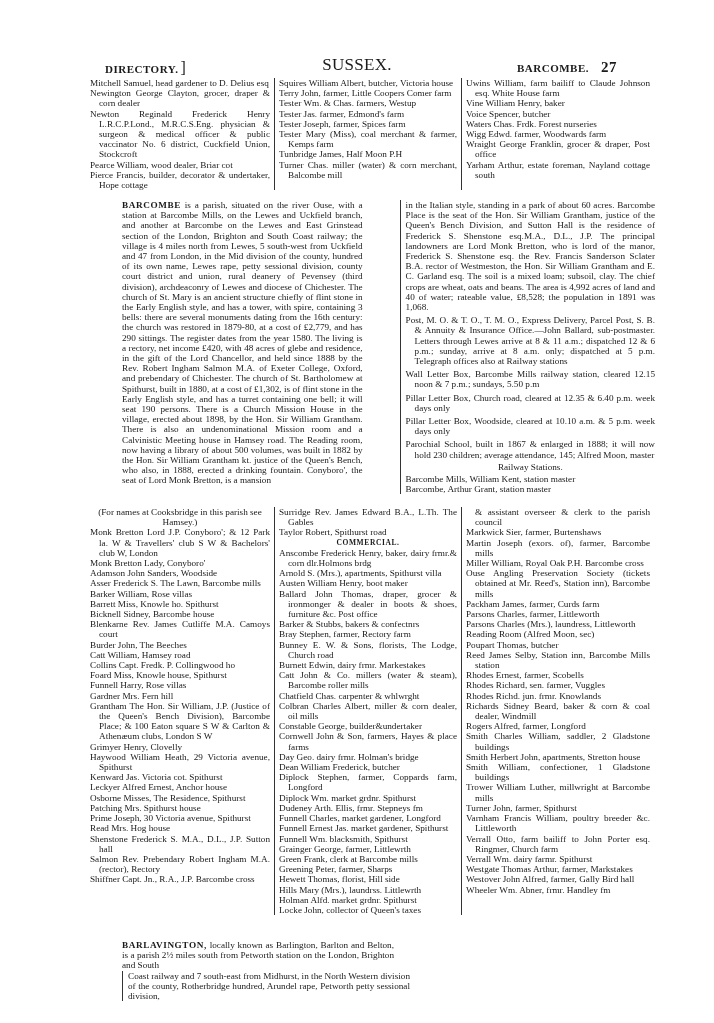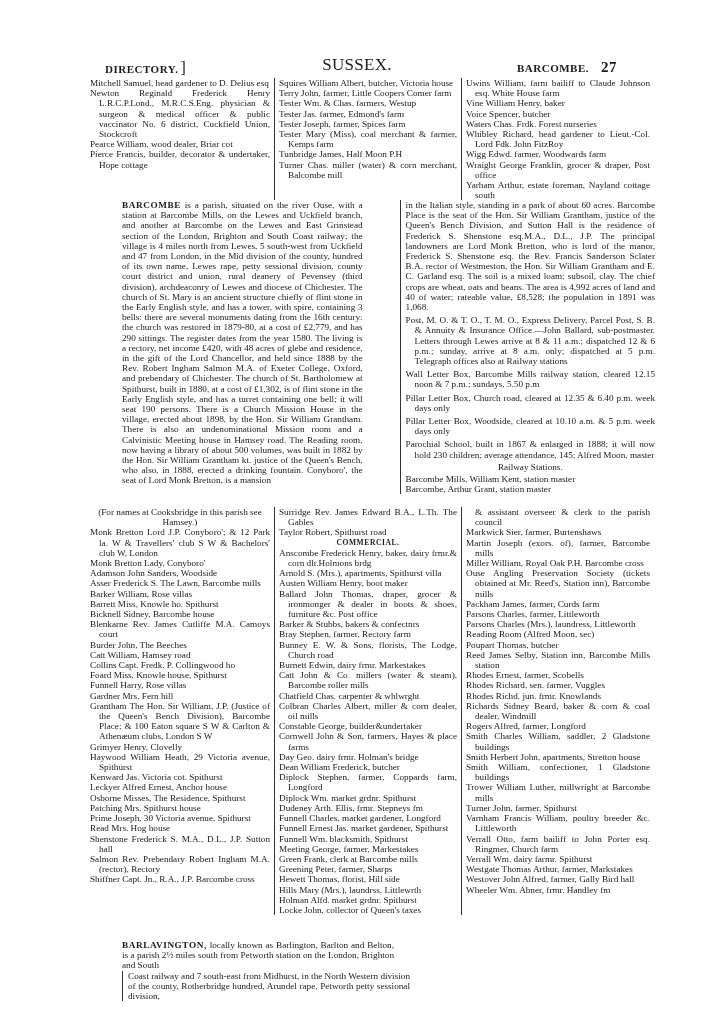--- a/index.html
+++ b/index.html
@@ -37,40 +37,40 @@
 
   <div class="header">
     <div class="hdr-left"><span>DIRECTORY.</span><span class="hdr-bracket">]</span></div>
     <div class="hdr-center">SUSSEX.</div>
     <div class="hdr-right"><span>BARCOMBE.</span><span class="pg">27</span></div>
   </div>
 
   <div class="cols3" style="top:78px;">
     <div class="col c1">
       <div class="entry">Mitchell Samuel, head gardener to D. Delius esq</div>
+      <div class="entry">Newington George Clayton, grocer, draper &amp; corn dealer</div>
       <div class="entry">Newton Reginald Frederick Henry L.R.C.P.Lond., M.R.C.S.Eng. physician &amp; surgeon &amp; medical officer &amp; public vaccinator No. 6 district, Cuckfield Union, Stockcroft</div>
       <div class="entry">Pearce William, wood dealer, Briar cot</div>
       <div class="entry">Pierce Francis, builder, decorator &amp; undertaker, Hope cottage</div>
     </div>
     <div class="col c2">
       <div class="entry">Squires William Albert, butcher, Victoria house</div>
       <div class="entry">Terry John, farmer, Little Coopers Comer farm</div>
       <div class="entry">Tester Wm. &amp; Chas. farmers, Westup</div>
       <div class="entry">Tester Jas. farmer, Edmond's farm</div>
       <div class="entry">Tester Joseph, farmer, Spices farm</div>
       <div class="entry">Tester Mary (Miss), coal merchant &amp; farmer, Kemps farm</div>
       <div class="entry">Tunbridge James, Half Moon P.H</div>
       <div class="entry">Turner Chas. miller (water) &amp; corn merchant, Balcombe mill</div>
     </div>
     <div class="col c3">
       <div class="entry">Uwins William, farm bailiff to Claude Johnson esq. White House farm</div>
       <div class="entry">Vine William Henry, baker</div>
       <div class="entry">Voice Spencer, butcher</div>
       <div class="entry">Waters Chas. Frdk. Forest nurseries</div>
-      <div class="entry">Whibley Richard, head gardener to Lieut.-Col. Lord Fdk. John FitzRoy</div>
       <div class="entry">Wigg Edwd. farmer, Woodwards farm</div>
       <div class="entry">Wraight George Franklin, grocer &amp; draper, Post office</div>
       <div class="entry">Yarham Arthur, estate foreman, Nayland cottage south</div>
     </div>
   </div>
 
   <div class="cols2" style="top:200px;">
     <div class="pcol p1">
       <div class="para"><span class="bold">BARCOMBE</span> <span>is a parish, situated on the river Ouse, with a station at Barcombe Mills, on the Lewes and Uckfield branch, and another at Barcombe on the Lewes and East Grinstead section of the London, Brighton and South Coast railway; the village is 4 miles north from Lewes, 5 south-west from Uckfield and 47 from London, in the Mid division of the county, hundred of its own name, Lewes rape, petty sessional division, county court district and union, rural deanery of Pevensey (third division), archdeaconry of Lewes and diocese of Chichester. The church of St. Mary is an ancient structure chiefly of flint stone in the Early English style, and has a tower, with spire, containing 3 bells: there are several monuments dating from the 16th century: the church was restored in 1879-80, at a cost of £2,779, and has 290 sittings. The register dates from the year 1580. The living is a rectory, net income £420, with 48 acres of glebe and residence, in the gift of the Lord Chancellor, and held since 1888 by the Rev. Robert Ingham Salmon M.A. of Exeter College, Oxford, and prebendary of Chichester. The church of St. Bartholomew at Spithurst, built in 1880, at a cost of £1,302, is of flint stone in the Early English style, and has a turret containing one bell; it will seat 190 persons. There is a Church Mission House in the village, erected about 1898, by the Hon. Sir William Grantham. There is also an undenominational Mission room and a Calvinistic Meeting house in Hamsey road. The Reading room, now having a library of about 500 volumes, was built in 1882 by the Hon. Sir William Grantham kt. justice of the Queen's Bench, who also, in 1888, erected a drinking fountain. Conyboro', the seat of Lord Monk Bretton, is a mansion</span></div>
     </div>
@@ -140,21 +140,21 @@
       <div class="entry">Constable George, builder&amp;undertaker</div>
       <div class="entry">Cornwell John &amp; Son, farmers, Hayes &amp; place farms</div>
       <div class="entry">Day Geo. dairy frmr. Holman's bridge</div>
       <div class="entry">Dean William Frederick, butcher</div>
       <div class="entry">Diplock Stephen, farmer, Coppards farm, Longford</div>
       <div class="entry">Diplock Wm. market grdnr. Spithurst</div>
       <div class="entry">Dudeney Arth. Ellis, frmr. Stepneys fm</div>
       <div class="entry">Funnell Charles, market gardener, Longford</div>
       <div class="entry">Funnell Ernest Jas. market gardener, Spithurst</div>
       <div class="entry">Funnell Wm. blacksmith, Spithurst</div>
-      <div class="entry">Meeting George, farmer, Markestakes</div>
+      <div class="entry">Grainger George, farmer, Littlewrth</div>
       <div class="entry">Green Frank, clerk at Barcombe mills</div>
       <div class="entry">Greening Peter, farmer, Sharps</div>
       <div class="entry">Hewett Thomas, florist, Hill side</div>
       <div class="entry">Hills Mary (Mrs.), laundrss. Littlewrth</div>
       <div class="entry">Holman Alfd. market grdnr. Spithurst</div>
       <div class="entry">Locke John, collector of Queen's taxes</div>
     </div>
     <div class="col c3">
       <div class="entry" style="padding-left:9px;text-indent:0;">&amp; assistant overseer &amp; clerk to the parish council</div>
       <div class="entry">Markwick Sier, farmer, Burtenshaws</div>

